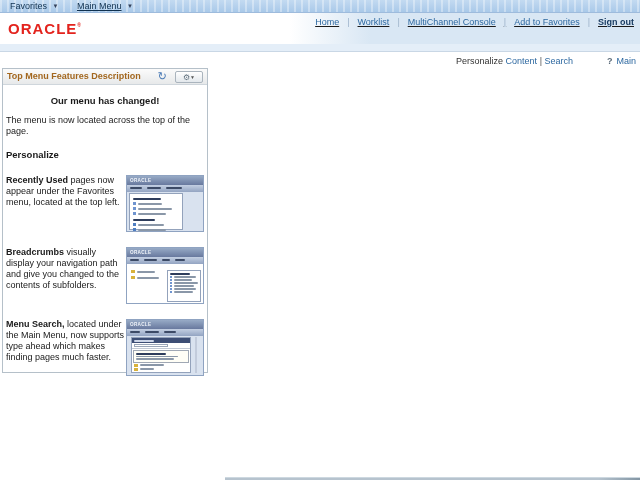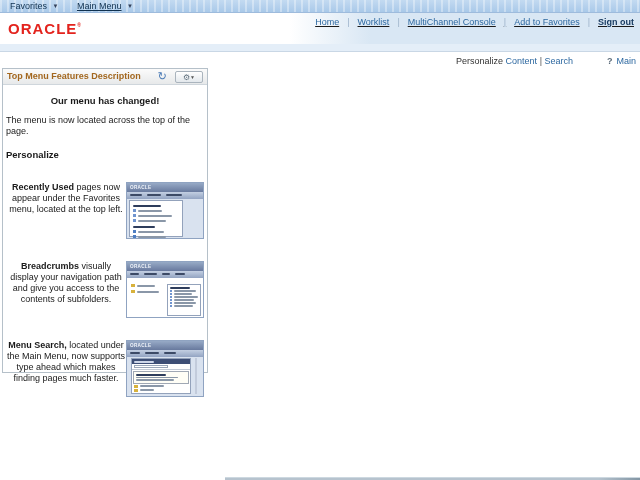--- a/index.html
+++ b/index.html
@@ -69,21 +69,21 @@
   .pg-gear .g { font-size:8px; color:#62727f; }
   .pg-gear .c { font-size:5px; color:#555; vertical-align:top; line-height:10px; }
 
   .pg-body { padding:4px 3px 0 3px; line-height:11px; overflow:hidden; }
   .welcome { text-align:center; font-weight:bold; font-size:9.5px; margin:6px 0 9px; }
   .intro span { display:inline; }
   .intro .l { display:block; }
   .b { font-weight:bold; }
   .highlights { font-weight:bold; font-size:9.5px; margin-top:12px; }
 
-  .feature { display:flex; justify-content:space-between; margin-top:22px;text-align:center; }
+  .feature { display:flex; justify-content:space-between; margin-top:15px; }
   .ftext { width:120px; line-height:11px; }
 
   
   .thumb { position:relative; width:78px; height:57px; border:1px solid #8fa3c1;
     background:#fff; flex:none; overflow:hidden; }
   .t-head { position:absolute; top:0; left:0; right:0; height:9px;
     background:linear-gradient(#97aac6,#68799e); }
   .t-logo { position:absolute; top:1px; left:3px; color:#eef2f8; font-weight:bold;
     font-size:8px; letter-spacing:.5px; white-space:nowrap;
     transform:scale(.58); transform-origin:0 0; }
@@ -192,21 +192,21 @@
               </div>
             <div class="trow">
                 <span class="ic" style="background:#4f7ec2"></span>
                 <span class="ln" style="width:28px"></span>
               </div>
           </div>
         </div>
       </div>
 
       <div class="feature">
-        <div class="ftext"><span class="b">Breadcrumbs</span><span> visually display your navigation path and give you access to the contents of subfolders.</span></div>
+        <div class="ftext"><span class="b">Breadcrumbs</span><span> visually display your navigation path and give you changed to the contents of subfolders.</span></div>
         <div class="thumb">
           <div class="t-head">
               <span class="t-logo">ORACLE</span>
             </div>
           <div class="t-menu">
             <i style="width:9px"></i>
               <i style="width:13px"></i>
               <i style="width:8px"></i>
               <i style="width:10px"></i>
           </div>

